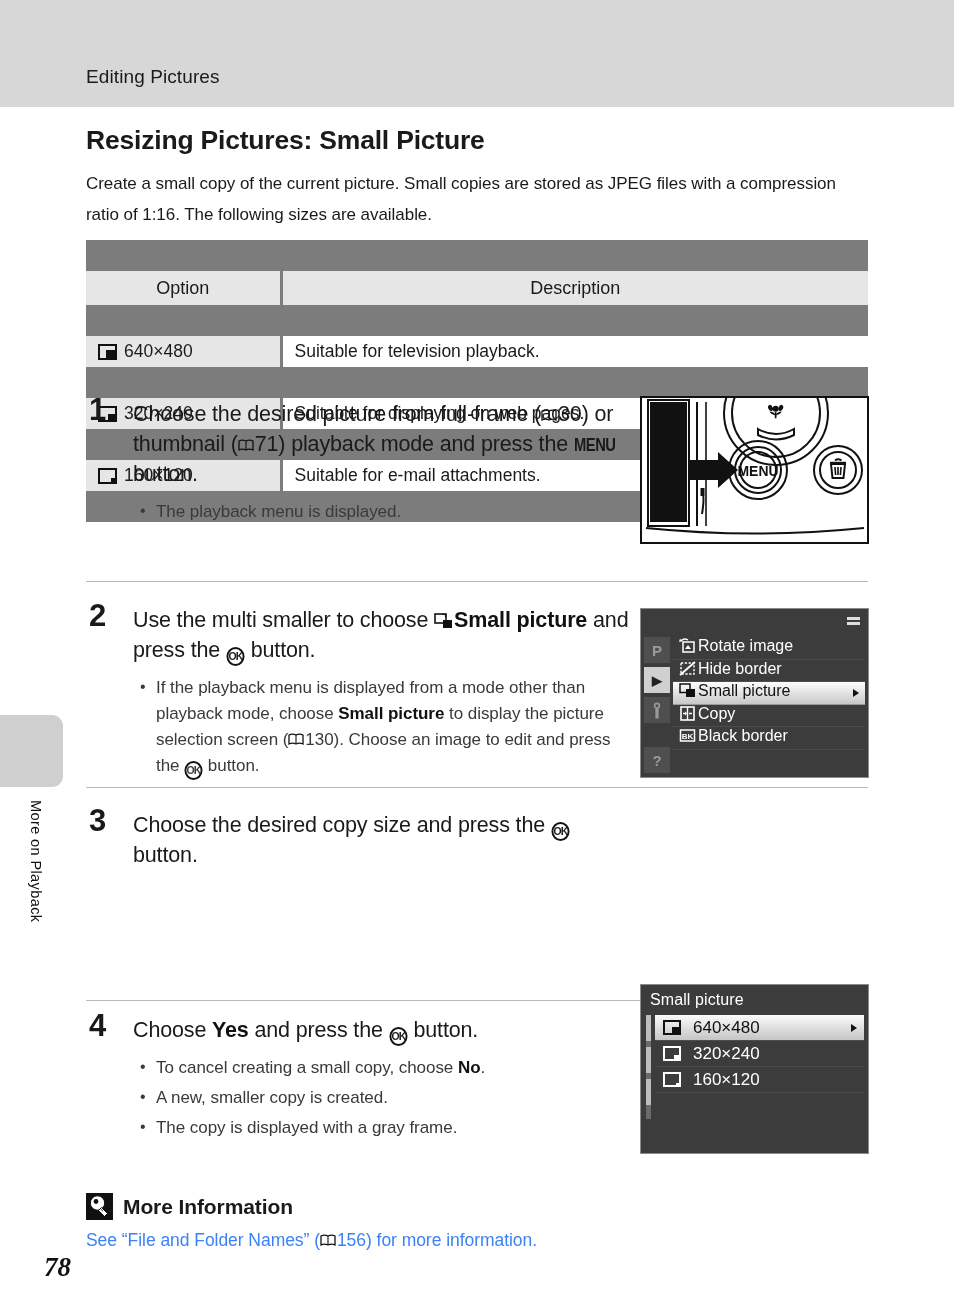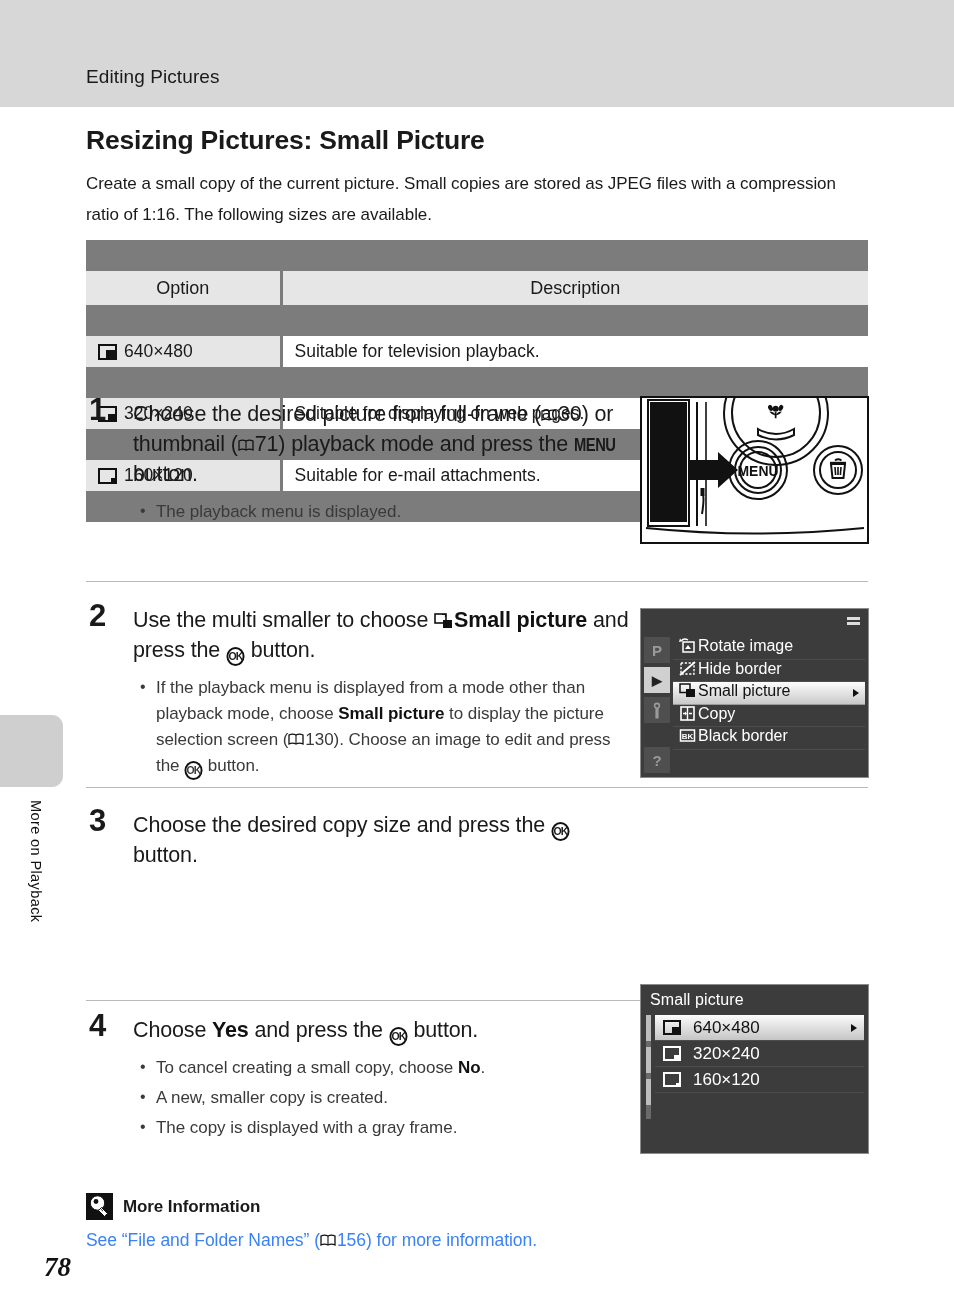--- a/index.html
+++ b/index.html
@@ -200,21 +200,21 @@
   .wf .fr { position: absolute; inset: 0; border: 2px solid #fff; }
   .wf .sq { position: absolute; right: 1px; bottom: 1px; background: #fff; }
   .dk .fr { border-color: #111; } .dk .sq { background: #111; }
 
   
   .mi-box { position: absolute; left: 86px; top: 1193px; width: 782px; }
   .mi-head { display: flex; align-items: center; gap: 10px; }
   .mi-icon {
     width: 27px; height: 27px; background: #111; position: relative; flex: 0 0 27px;
   }
-  .mi-title { font-size: 17px; font-weight: 700; letter-spacing: -.1px; }
+  .mi-title { font-size: 21px; font-weight: 700; letter-spacing: -.1px; }
   .mi-text { margin-top: 10px; font-size: 17.5px; color: #3b82f6; letter-spacing: -.05px; }
 </style>
 </head>
 <body>
 
 <div class="page">
 
   <div class="header-band"></div>
   <div class="header-title">Editing Pictures</div>
 

